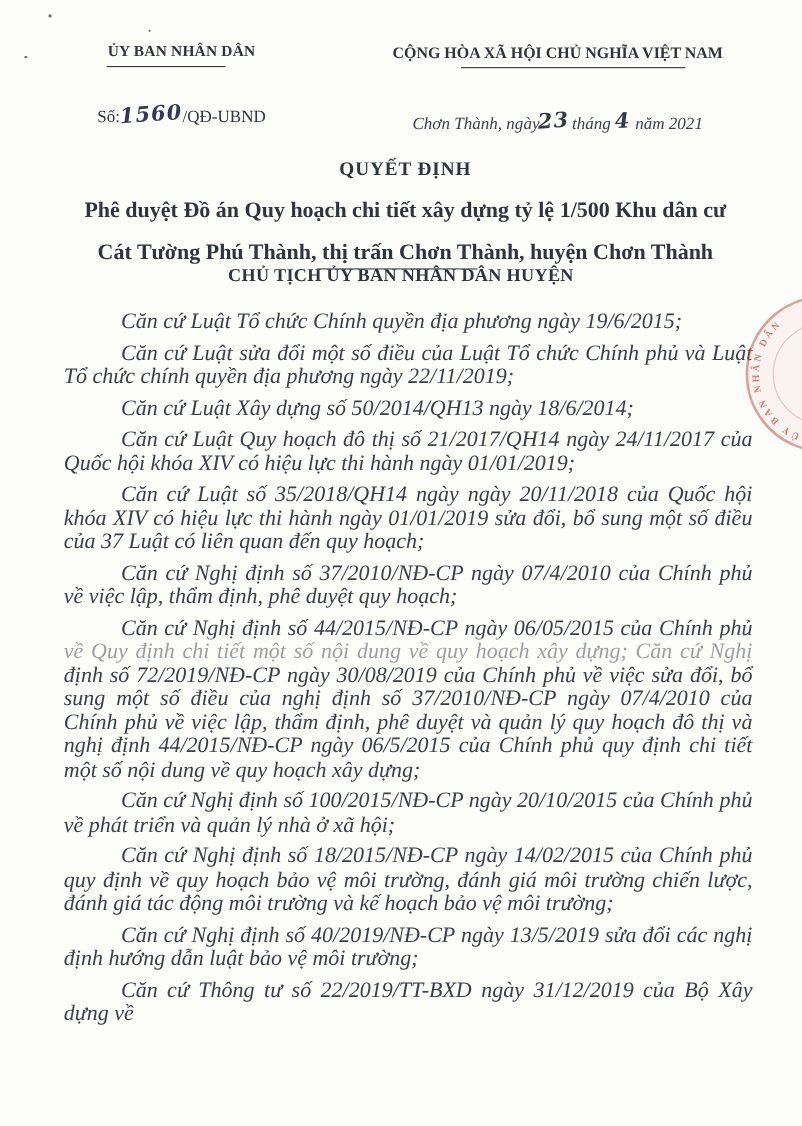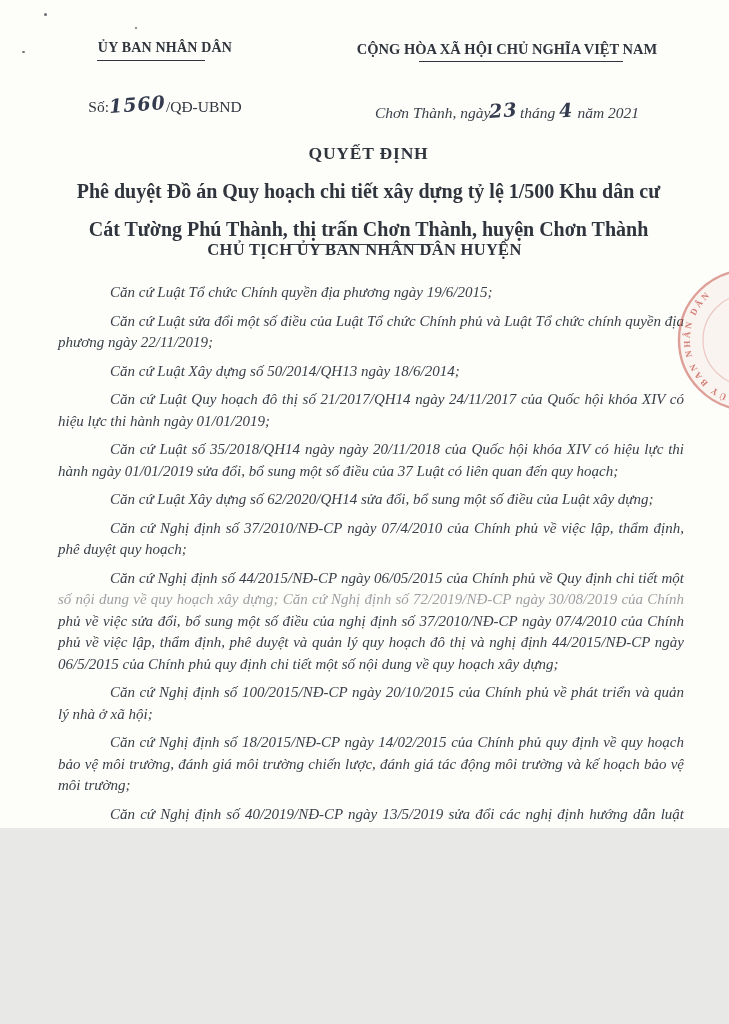--- a/index.html
+++ b/index.html
@@ -5,21 +5,21 @@
   :root{
     --ink:#3a4049;
     --ink-dark:#2f343d;
     --seal:#c4554a;
     --paper:#fdfdfa;
   }
   html,body{margin:0;padding:0;}
   body{background:#e8e8e6;font-family:"Liberation Serif", serif;}
   .page{
     position:relative;
-    width:729px;height:828px;
+    width:729px;height:1024px;
     margin:0 auto;
     background:var(--paper);
     overflow:hidden;
     color:var(--ink);
     box-shadow:0 0 6px rgba(0,0,0,.15);
   }
   
   .org-block{
     position:absolute;left:52px;top:38px;width:226px;
     text-align:center;color:var(--ink-dark);
@@ -65,21 +65,21 @@
     width:146px;height:0;border-bottom:1.4px solid var(--ink);
     margin:4px auto 0;transform:translateX(-8px);
   }
   .issuer{
     position:absolute;left:0;top:240px;width:729px;text-align:center;
     font-weight:bold;font-size:16.5px;letter-spacing:.3px;color:var(--ink-dark);
   }
   
   .body-text{
     position:absolute;left:58px;top:282px;width:626px;
-    font-style:italic;font-size:15px;line-height:21.5px;
+    font-style:italic;font-size:20px;line-height:21.5px;
     text-align:justify;color:var(--ink);
   }
   .body-text p{margin:0 0 7px 0;text-indent:52px;}
   .faded{position:relative;}
   .faded::after{
     content:"";position:absolute;left:0;right:0;top:19px;height:23px;
     background:rgba(253,253,250,.5);
     pointer-events:none;
   }
   
@@ -121,21 +121,20 @@
   </div>
 
   <div class="issuer">CHỦ TỊCH ỦY BAN NHÂN DÂN HUYỆN</div>
 
   <div class="body-text">
     <p>Căn cứ Luật Tổ chức Chính quyền địa phương ngày 19/6/2015;</p>
     <p>Căn cứ Luật sửa đổi một số điều của Luật Tổ chức Chính phủ và Luật Tổ chức chính quyền địa phương ngày 22/11/2019;</p>
     <p>Căn cứ Luật Xây dựng số 50/2014/QH13 ngày 18/6/2014;</p>
     <p>Căn cứ Luật Quy hoạch đô thị số 21/2017/QH14 ngày 24/11/2017 của Quốc hội khóa XIV có hiệu lực thi hành ngày 01/01/2019;</p>
     <p>Căn cứ Luật số 35/2018/QH14 ngày ngày 20/11/2018 của Quốc hội khóa XIV có hiệu lực thi hành ngày 01/01/2019 sửa đổi, bổ sung một số điều của 37 Luật có liên quan đến quy hoạch;</p>
-    <p>Căn cứ Luật Xây dựng số 62/2020/QH14 sửa đổi, bổ sung một số điều của Luật xây dựng;</p>
     <p>Căn cứ Nghị định số 37/2010/NĐ-CP ngày 07/4/2010 của Chính phủ về việc lập, thẩm định, phê duyệt quy hoạch;</p>
     <p class="faded">Căn cứ Nghị định số 44/2015/NĐ-CP ngày 06/05/2015 của Chính phủ về Quy định chi tiết một số nội dung về quy hoạch xây dựng; Căn cứ Nghị định số 72/2019/NĐ-CP ngày 30/08/2019 của Chính phủ về việc sửa đổi, bổ sung một số điều của nghị định số 37/2010/NĐ-CP ngày 07/4/2010 của Chính phủ về việc lập, thẩm định, phê duyệt và quản lý quy hoạch đô thị và nghị định 44/2015/NĐ-CP ngày 06/5/2015 của Chính phủ quy định chi tiết một số nội dung về quy hoạch xây dựng;</p>
     <p>Căn cứ Nghị định số 100/2015/NĐ-CP ngày 20/10/2015 của Chính phủ về phát triển và quản lý nhà ở xã hội;</p>
     <p>Căn cứ Nghị định số 18/2015/NĐ-CP ngày 14/02/2015 của Chính phủ quy định về quy hoạch bảo vệ môi trường, đánh giá môi trường chiến lược, đánh giá tác động môi trường và kế hoạch bảo vệ môi trường;</p>
     <p>Căn cứ Nghị định số 40/2019/NĐ-CP ngày 13/5/2019 sửa đổi các nghị định hướng dẫn luật bảo vệ môi trường;</p>
     <p>Căn cứ Thông tư số 22/2019/TT-BXD ngày 31/12/2019 của Bộ Xây dựng về</p>
   </div>
 
   <svg class="seal" viewBox="0 0 130 180" xmlns="http://www.w3.org/2000/svg" aria-hidden="true">
     <circle cx="150" cy="90" r="70" fill="rgba(200,85,75,0.05)" stroke="rgba(196,85,74,0.55)" stroke-width="2.4"></circle>

